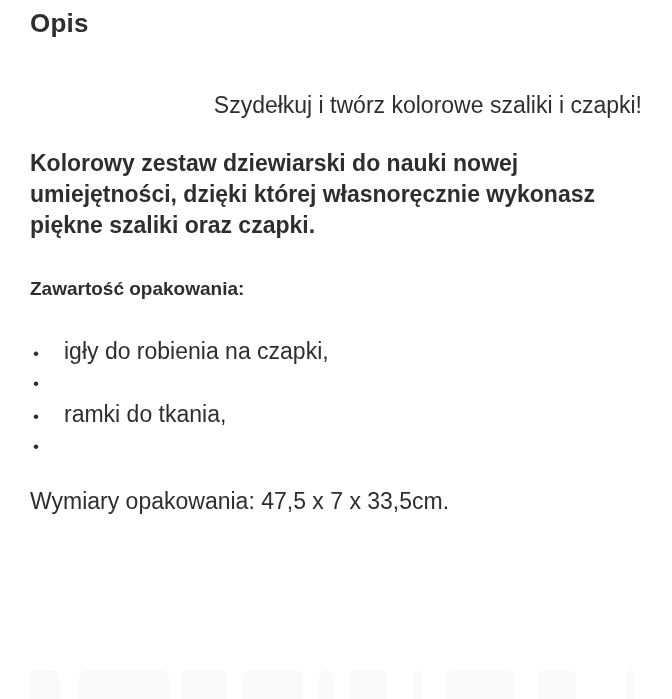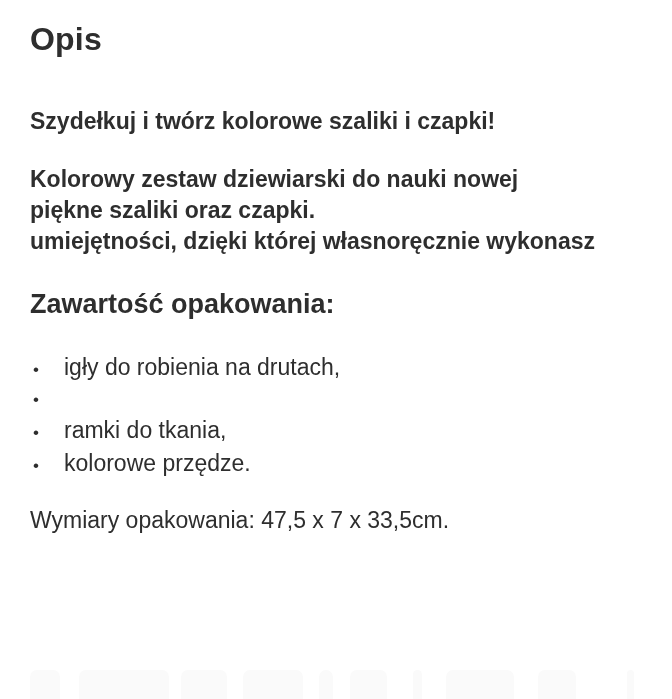--- a/index.html
+++ b/index.html
@@ -9,42 +9,43 @@
     background: #ffffff;
     overflow: hidden;
     font-family: "Liberation Sans", sans-serif;
     color: #2e2e2e;
     position: relative;
   }
   .content {
     padding: 0 30px;
   }
   .page-title {
-    margin-top: 20px;
-    font-size: 32px;
+    margin-top: 4px;
+    font-size: 26px;
     line-height: 38px;
     font-weight: 700;
     letter-spacing: 0.2px;
   }
   .subtitle {
     margin-top: 48px;
     font-size: 23px;
     line-height: 31px;
-    font-weight: 700;
+    font-weight: 400;
+    text-align: right;
   }
   .para {
     margin-top: 27px;
     font-size: 23px;
     line-height: 31px;
     font-weight: 700;
   }
   .para .line { display: block; }
   .section-heading {
     margin-top: 32px;
-    font-size: 27px;
+    font-size: 19px;
     line-height: 31px;
     font-weight: 700;
   }
   ul.contents-list {
     margin-top: 32px;
     list-style: none;
     font-size: 23px;
     line-height: 30px;
     font-weight: 400;
   }
@@ -95,42 +96,41 @@
 <body>
 
 <div class="content">
 
   <h1 class="page-title">Opis</h1>
 
   <p class="subtitle">Szydełkuj i twórz kolorowe szaliki i czapki!</p>
 
   <p class="para">
     <span class="line">Kolorowy zestaw dziewiarski do nauki nowej</span>
+    <span class="line">umiejętności, dzięki której własnoręcznie wykonasz</span>
     <span class="line">piękne szaliki oraz czapki.</span>
-    <span class="line">umiejętności, dzięki której własnoręcznie wykonasz</span>
   </p>
 
 
   <h2 class="section-heading">Zawartość opakowania:</h2>
 
   <ul class="contents-list">
     <li>
       <span class="bullet-marker">•</span>
-      <span>igły do robienia na drutach,</span>
+      <span>igły do robienia na czapki,</span>
     </li>
     <li>
       <span class="bullet-marker">•</span>
     </li>
     <li>
       <span class="bullet-marker">•</span>
       <span>ramki do tkania,</span>
     </li>
     <li>
       <span class="bullet-marker">•</span>
-      <span>kolorowe przędze.</span>
     </li>
   </ul>
 
   <p class="dimensions">Wymiary opakowania: 47,5 x 7 x 33,5cm.</p>
 
 </div>
 
 <div class="skeleton-row">
   <div class="blk"></div>
   <div class="blk"></div>

